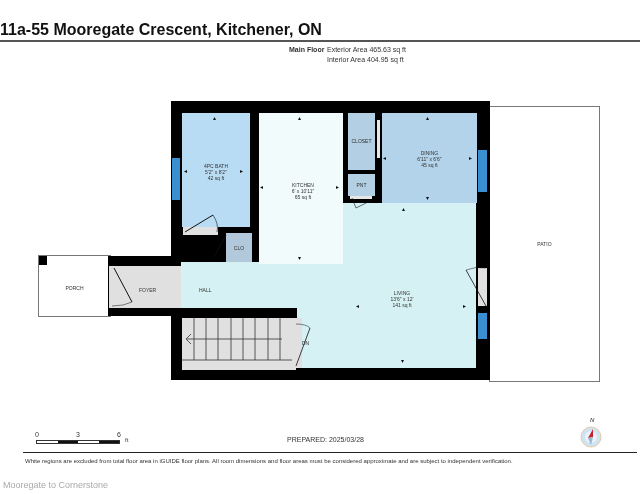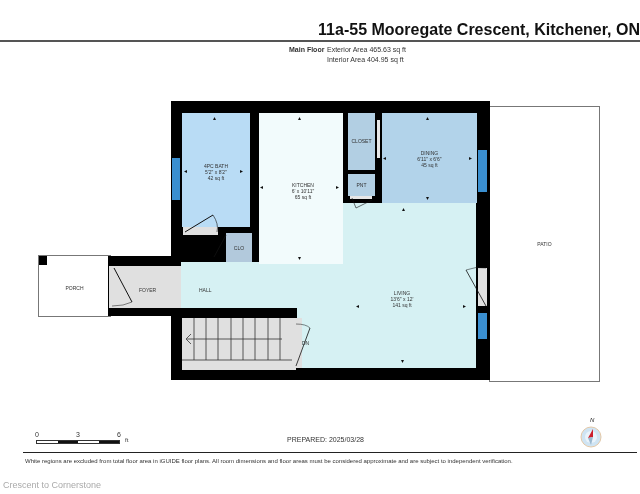--- a/index.html
+++ b/index.html
@@ -2,21 +2,21 @@
 <html><head>
 <meta charset="utf-8">
 <style>
   html, body { margin: 0; padding: 0; }
   body {
     width: 640px; height: 494px; background: #ffffff; position: relative; overflow: hidden;
     font-family: "Liberation Sans", sans-serif; color: #222;
   }
   .abs { position: absolute; }
   .title {
-    left: 0; width: 640px; top: 21px; text-align: right;
+    left: 0; width: 640px; top: 21px; text-align: left;
     font-size: 16px; font-weight: bold; color: #111;
   }
   .title-rule { left: 0; top: 40px; width: 640px; height: 2px; background: #555; }
   .area-label { font-size: 7px; color: #333; }
   .area-label.bold { font-weight: bold; }
   .room-label {
     font-size: 5px; color: #333; text-align: center; line-height: 6px; white-space: nowrap;
   }
   .wall { background: #000; }
   .arrow { font-size: 6px; color: #111; line-height: 6px; }
@@ -182,13 +182,13 @@
 <svg class="abs" style="left:577px;top:418px;" width="28" height="32">
   <circle cx="14" cy="19" r="10" fill="#cfe4f3" stroke="#e4c9a8" stroke-width="1"></circle>
   <circle cx="14" cy="19" r="6" fill="#eaf3fa"></circle>
   <polygon points="16,11 11,20 16,19" fill="#cc1e2b"></polygon>
   <polygon points="16,19 11,20 14,27" fill="#9ab8cf"></polygon>
 </svg>
 <div class="abs" style="left:590px;top:417px;font-size:6px;font-style:italic;">N</div>
 
 <div class="abs footer-rule"></div>
 <div class="abs disclaimer">White regions are excluded from total floor area in iGUIDE floor plans. All room dimensions and floor areas must be considered approximate and are subject to independent verification.</div>
-<div class="abs licensed">Crescent to Cornerstone</div>
+<div class="abs licensed">Mooregate to Cornerstone</div>
 
 </body></html>

